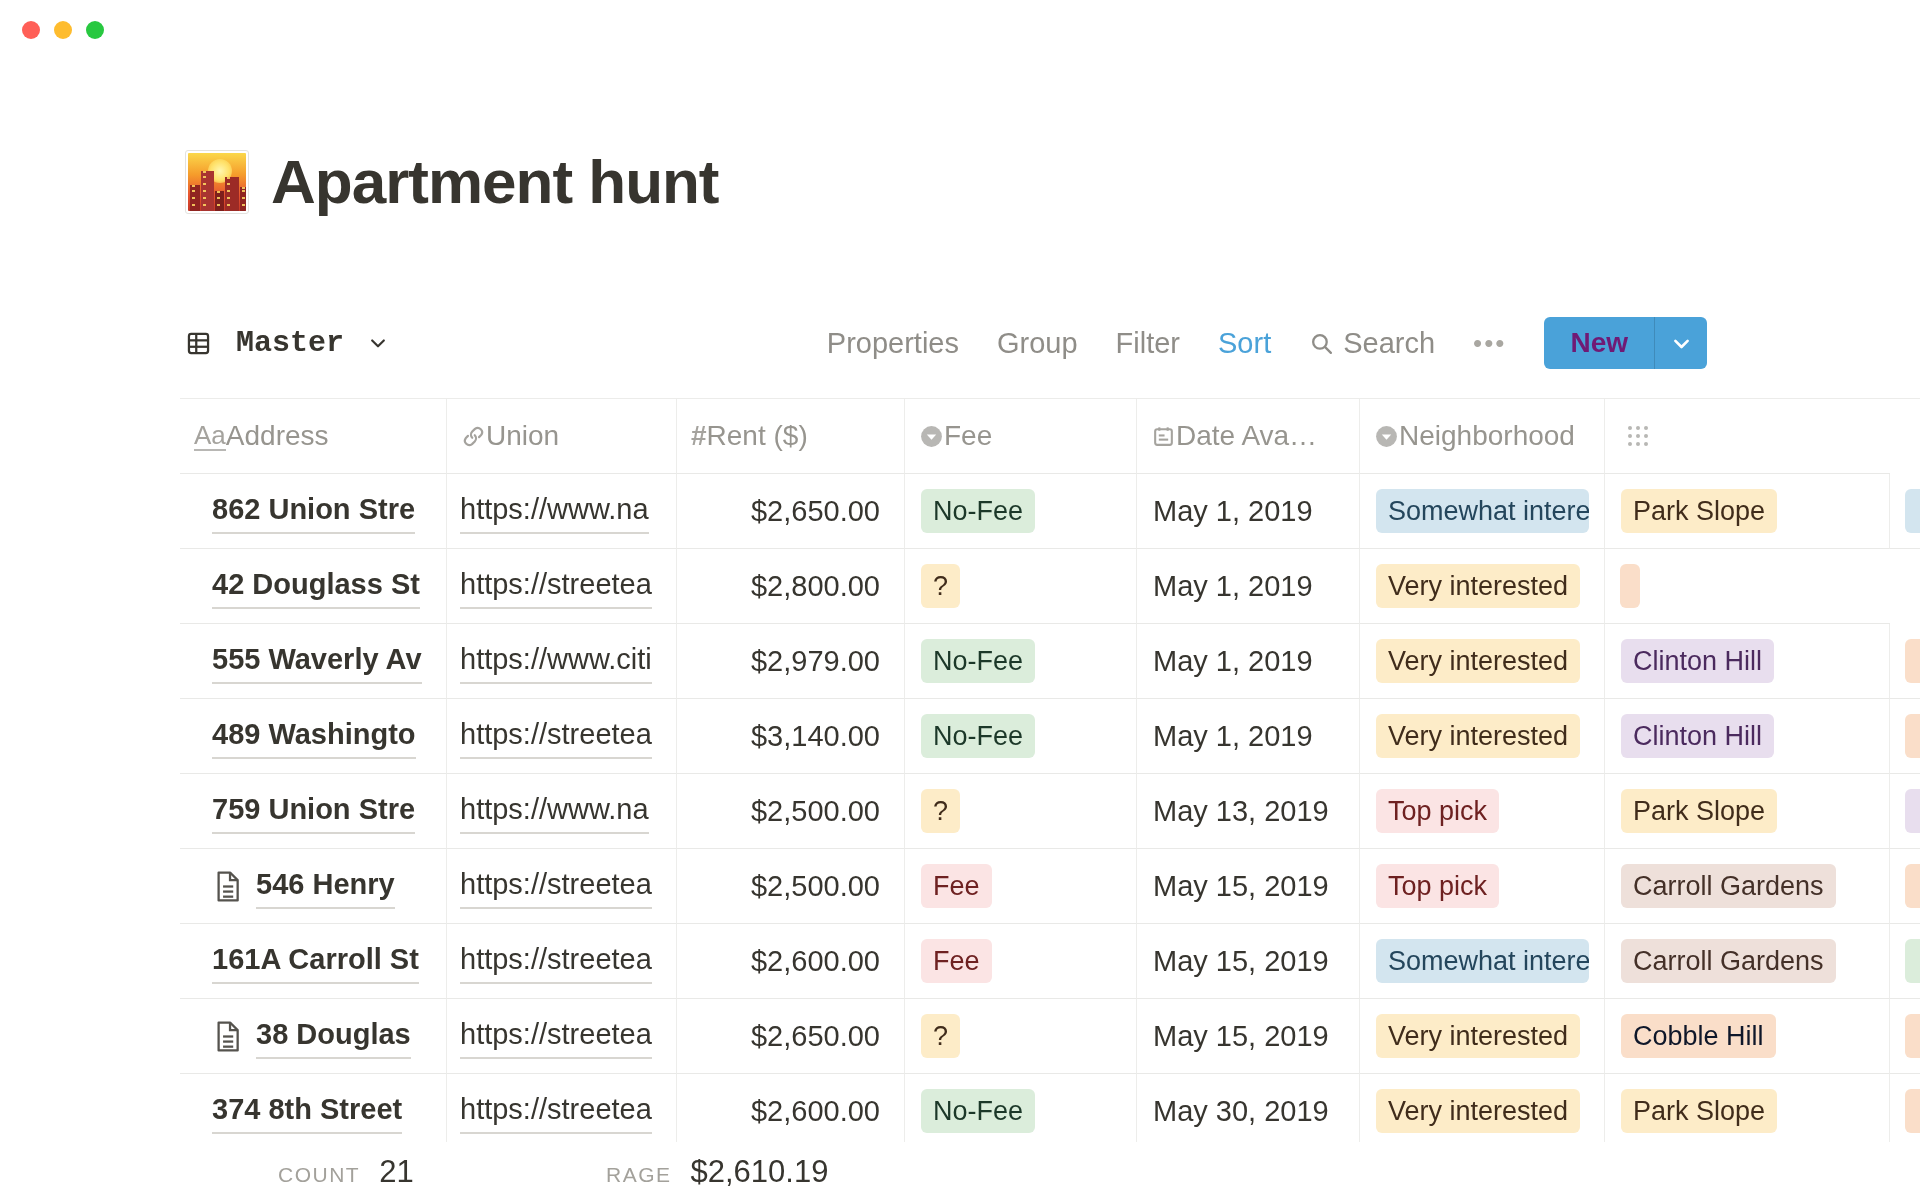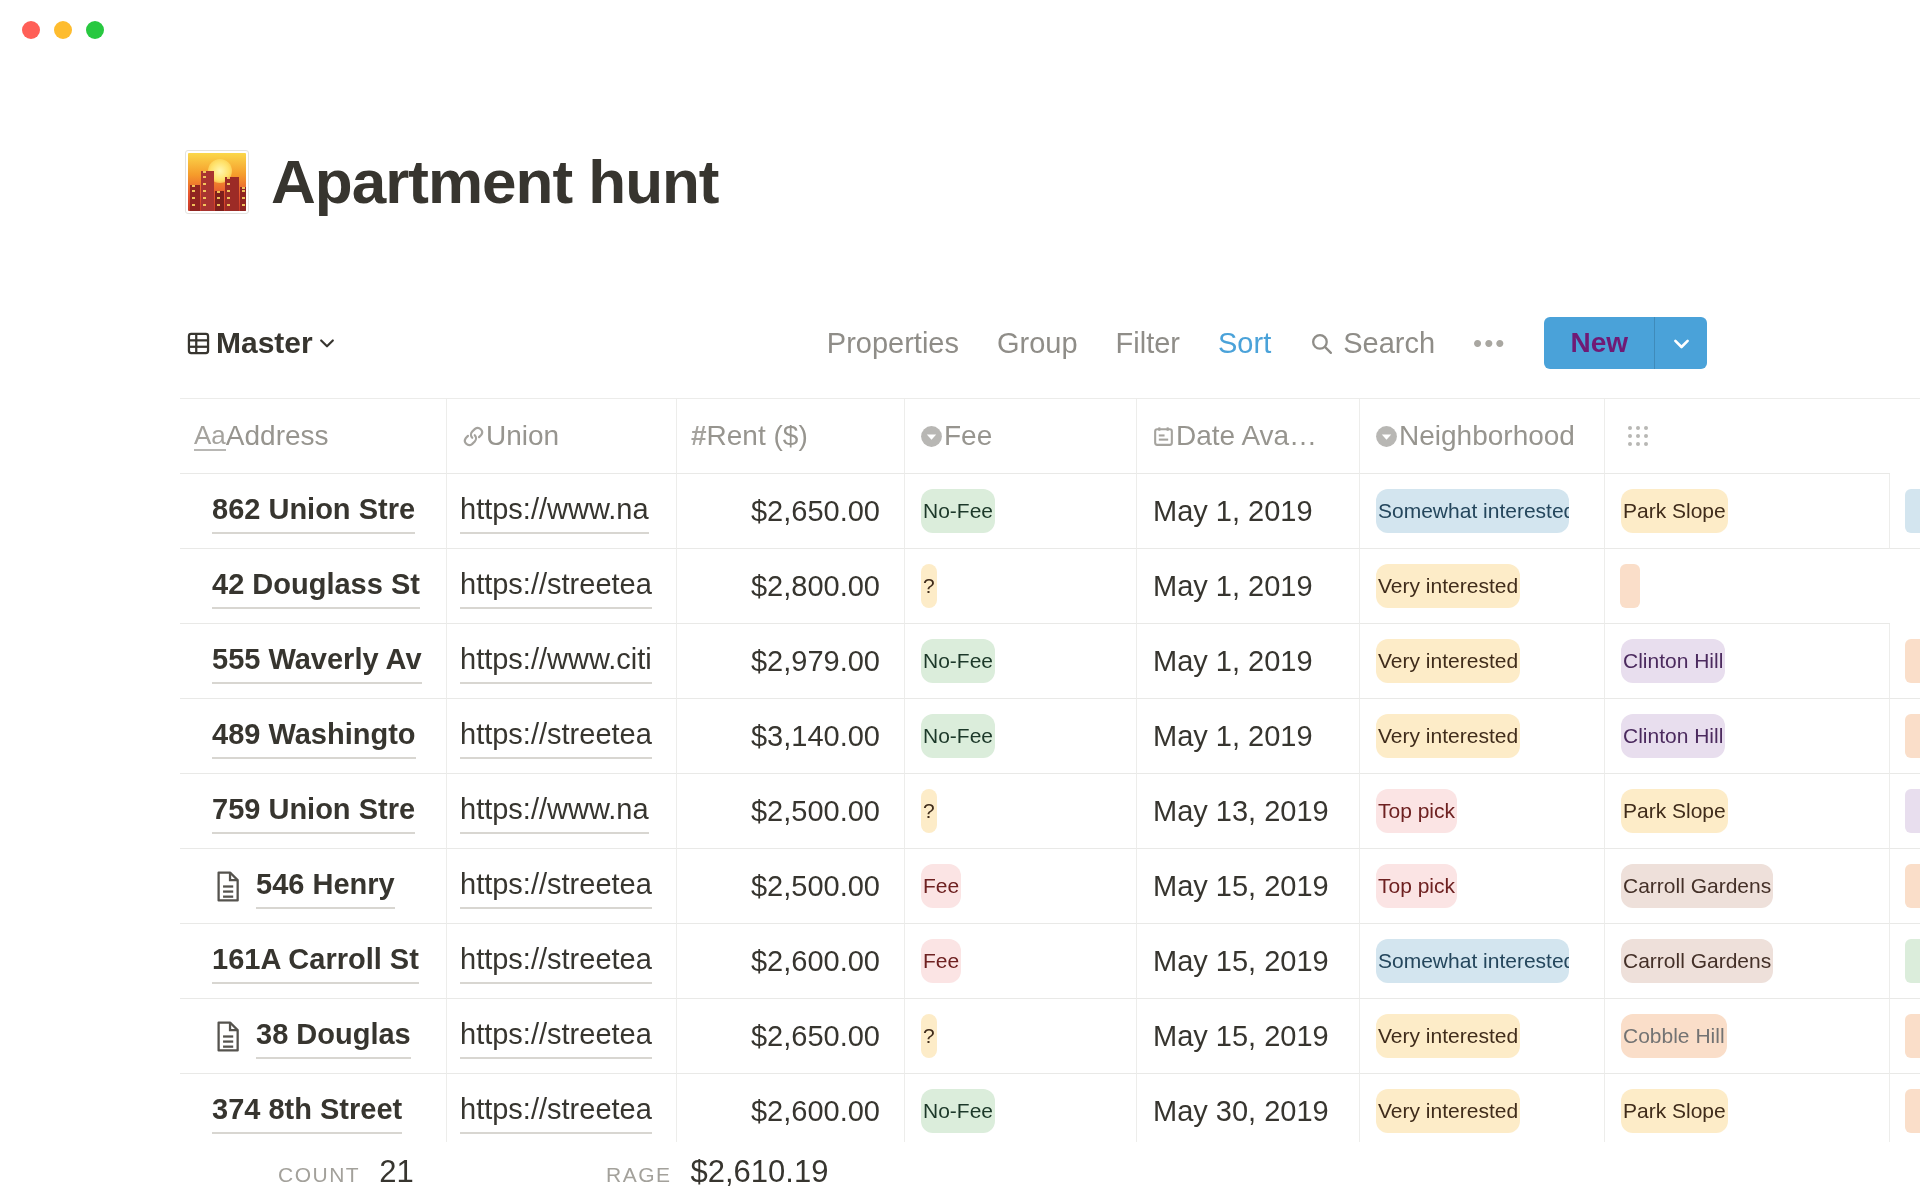--- a/index.html
+++ b/index.html
@@ -20,21 +20,21 @@
        background-image:repeating-linear-gradient(0deg,rgba(255,220,100,.85) 0 2px,transparent 2px 7px);
        background-size:3px 100%;background-repeat:repeat-y;background-position:2px 2px;}
   .b1{left:2px;width:10px;height:26px;}
   .b2{left:13px;width:13px;height:40px;background-color:#A93430;}
   .b3{left:27px;width:9px;height:20px;background-color:#7E1F1C;}
   .b4{left:37px;width:14px;height:34px;background-color:#9C2B26;}
   .b5{left:52px;width:8px;height:24px;}
   .page-title{font-size:62px;font-weight:700;letter-spacing:-1px;color:#37352F;text-align:center;}
   
   .toolbar{position:absolute;top:314px;left:185px;right:0;height:58px;display:flex;align-items:center;}
-  .view-switch{display:flex;align-items:center;gap:4px;cursor:pointer;}
+  .view-switch{display:flex;align-items:center;gap:24px;cursor:pointer;font-family:Liberation Mono, monospace;}
   .view-label{font-size:30px;font-weight:700;color:#37352F;}
   .tb-right{position:absolute;right:213px;display:flex;align-items:center;gap:38px;}
   .tb-item{font-size:29px;color:#8F8D88;cursor:pointer;}
   .tb-item.active{color:#4AA2D9;}
   .tb-search{display:flex;align-items:center;gap:9px;}
   .tb-more{font-size:26px;color:#A9A7A1;letter-spacing:2px;}
   .new-btn{display:flex;align-items:stretch;height:52px;border-radius:6px;overflow:hidden;cursor:pointer;}
   .new-main{display:flex;align-items:center;padding:0 26px;font-size:28px;font-weight:700;color:#701a75;}
   .new-drop{display:flex;align-items:center;justify-content:center;width:52px;border-left:1px solid rgba(0,0,0,0.14);}
   
@@ -49,22 +49,22 @@
   .aa{font-size:26px;border-bottom:2px solid #B8B7B4;line-height:1;padding-bottom:1px;color:#A5A39E;}
   .hashicon{font-size:28px;color:#A5A39E;font-weight:700;}
   .c-address{padding-left:32px;gap:13px;cursor:pointer;}
   .c-address .atext{font-size:29px;font-weight:600;border-bottom:2px solid #D8D6D1;line-height:1.5;
         overflow:hidden;white-space:nowrap;}
   .c-link{padding-left:13px;cursor:pointer;}
   .c-link .ltext{font-size:29px;border-bottom:2px solid #D8D6D1;line-height:1.5;overflow:hidden;}
   .c-rent{justify-content:flex-end;padding-right:24px;font-size:29px;cursor:text;}
   .c-fee,.c-rating,.c-nbhd{padding-left:16px;cursor:pointer;}
   .c-date{padding-left:16px;font-size:29px;cursor:pointer;}
-  .tag{display:inline-flex;align-items:center;height:44px;padding:0 2px;border-radius:12px;
-       font-size:21px;white-space:nowrap;flex:none;}
+  .tag{display:inline-flex;align-items:center;height:44px;padding:0 12px;border-radius:6px;
+       font-size:27px;white-space:nowrap;flex:none;}
   .c-rating .tag{max-width:189px;overflow:hidden;flex:none;display:inline-block;line-height:44px;}
   .c-extra{padding-left:15px;}
   .frag{width:20px;height:44px;border-radius:6px;flex:none;}
   .dotgrid{margin-left:7px;flex:none;}
   
   .calc{position:absolute;top:1146px;left:0;width:1920px;height:54px;background:#fff;}
   .calc-group{position:absolute;display:flex;align-items:baseline;gap:19px;top:8px;}
   .calc-label{font-size:21px;letter-spacing:1.5px;color:#A3A19B;}
   .calc-value{font-size:31px;color:#37352F;}
   svg{display:block;}
@@ -386,21 +386,21 @@
         </div>
         <div class="cell c-rent">$2,650.00</div>
         <div class="cell c-fee">
           <span class="tag" style="background:#FDECC8;color:#402C1B">?</span>
         </div>
         <div class="cell c-date">May 15, 2019</div>
         <div class="cell c-rating">
           <span class="tag" style="background:#FDECC8;color:#402C1B">Very interested</span>
         </div>
         <div class="cell c-nbhd">
-          <span class="tag" style="background:#FADEC9;color:#737373">Cobble Hill</span>
+          <span class="tag" style="background:#FADEC9;color:#0f172a">Cobble Hill</span>
         </div>
         <div class="cell c-extra">
           <span class="frag" style="background:#FADEC9"></span>
         </div>
       </div>
       <div class="trow">
         <div class="cell c-address">
           <span class="atext">374 8th Street</span>
         </div>
         <div class="cell c-link">

